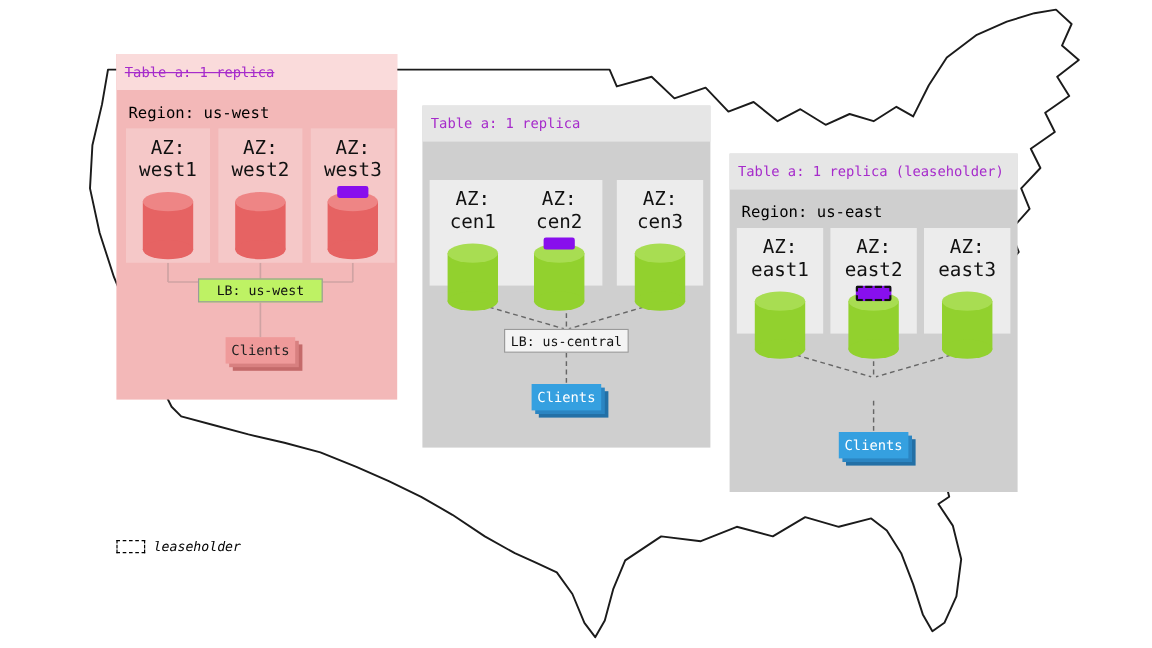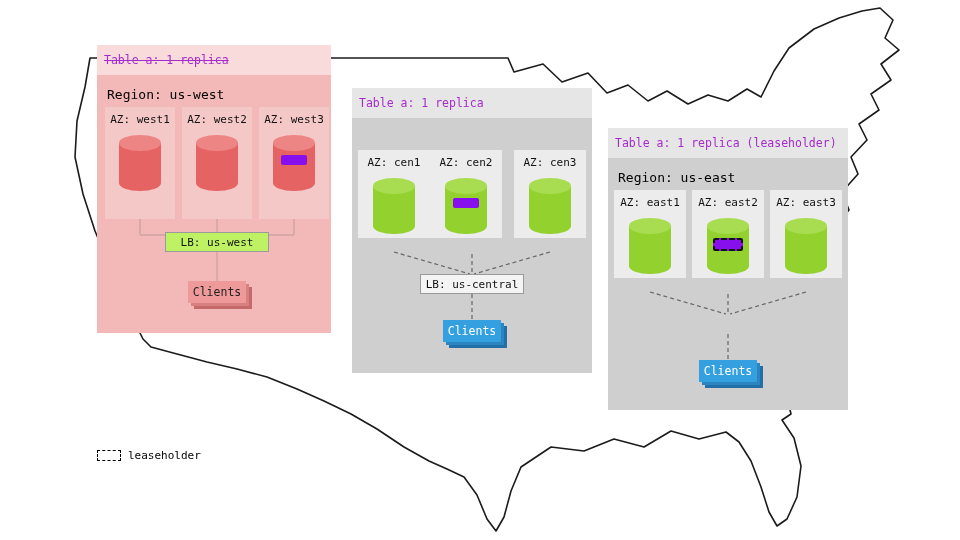--- a/index.html
+++ b/index.html
@@ -12,21 +12,21 @@
   .region-card { position:absolute; }
   .region-header { position:absolute; left:0; top:0; right:0; height:30px;
                    display:flex; align-items:center; padding:0 7px;
                    font-size:11.5px; letter-spacing:0; }
   .region-header span { color:#a62bcb; white-space:nowrap; }
   .strike { text-decoration:line-through; }
   .region-body { position:absolute; left:0; top:30px; right:0; bottom:0; }
   .region-title { position:absolute; left:10px; top:12px; font-size:13px; color:#000; }
 
   .az-box { position:absolute; top:32px; }
-  .az-label { text-align:center; padding-top:6px; font-size:11px; color:#111; }
+  .az-label { text-align:center; padding-top:6px; font-size:16px; color:#111; }
   .cyl { display:block; margin:8px auto 0; }
 
   
   .west { background:#f3b8b8; }
   .west .region-header { background:#fadbdb; }
   .west .az-box { width:70px; height:112px; background:#f5c8c8; }
   .west .cyl .body { fill:#e66363; }
   .west .cyl .top  { fill:#ee8585; }
   .west .lb-box { background:#bef264; }
   .west .clients-box { background:#ef9a9a; color:#222;
@@ -54,21 +54,21 @@
   .conn-dash line { stroke:#666; stroke-width:1.2; stroke-dasharray:4 3; }
 
   .range-marker { position:absolute; left:50%; transform:translateX(-50%);
                   top:48px; width:26px; height:10px; background:#880fed;
                   border-radius:2px; }
   .range-marker.leaseholder { border:2px dashed #111; width:30px; height:13px; }
 
   .legend { position:absolute; display:flex; align-items:center; gap:7px; }
   .legend-swatch { display:inline-block; width:24px; height:11px;
                    border:1.5px dashed #000; background:#fff; }
-  .legend-label { font-size:11px; color:#000; }
+  .legend-label { font-size:11px; color:#000;font-style:italic; }
 </style>
 </head>
 <body>
 
 <div class="stage">
 
   <svg class="map-svg" width="960" height="540" viewBox="0 0 960 540">
     <path d="M 90,58 L 508,58 L 514,72 L 543,64 L 562,82 L 588,73 L 607,93 L 628,85
              L 648,101 L 667,91 L 688,104 L 708,95 L 728,101 L 747,89 L 761,97 L 774,71
              L 789,48 L 814,29 L 839,18 L 862,11 L 880,8 L 893,20 L 885,38 L 899,50

